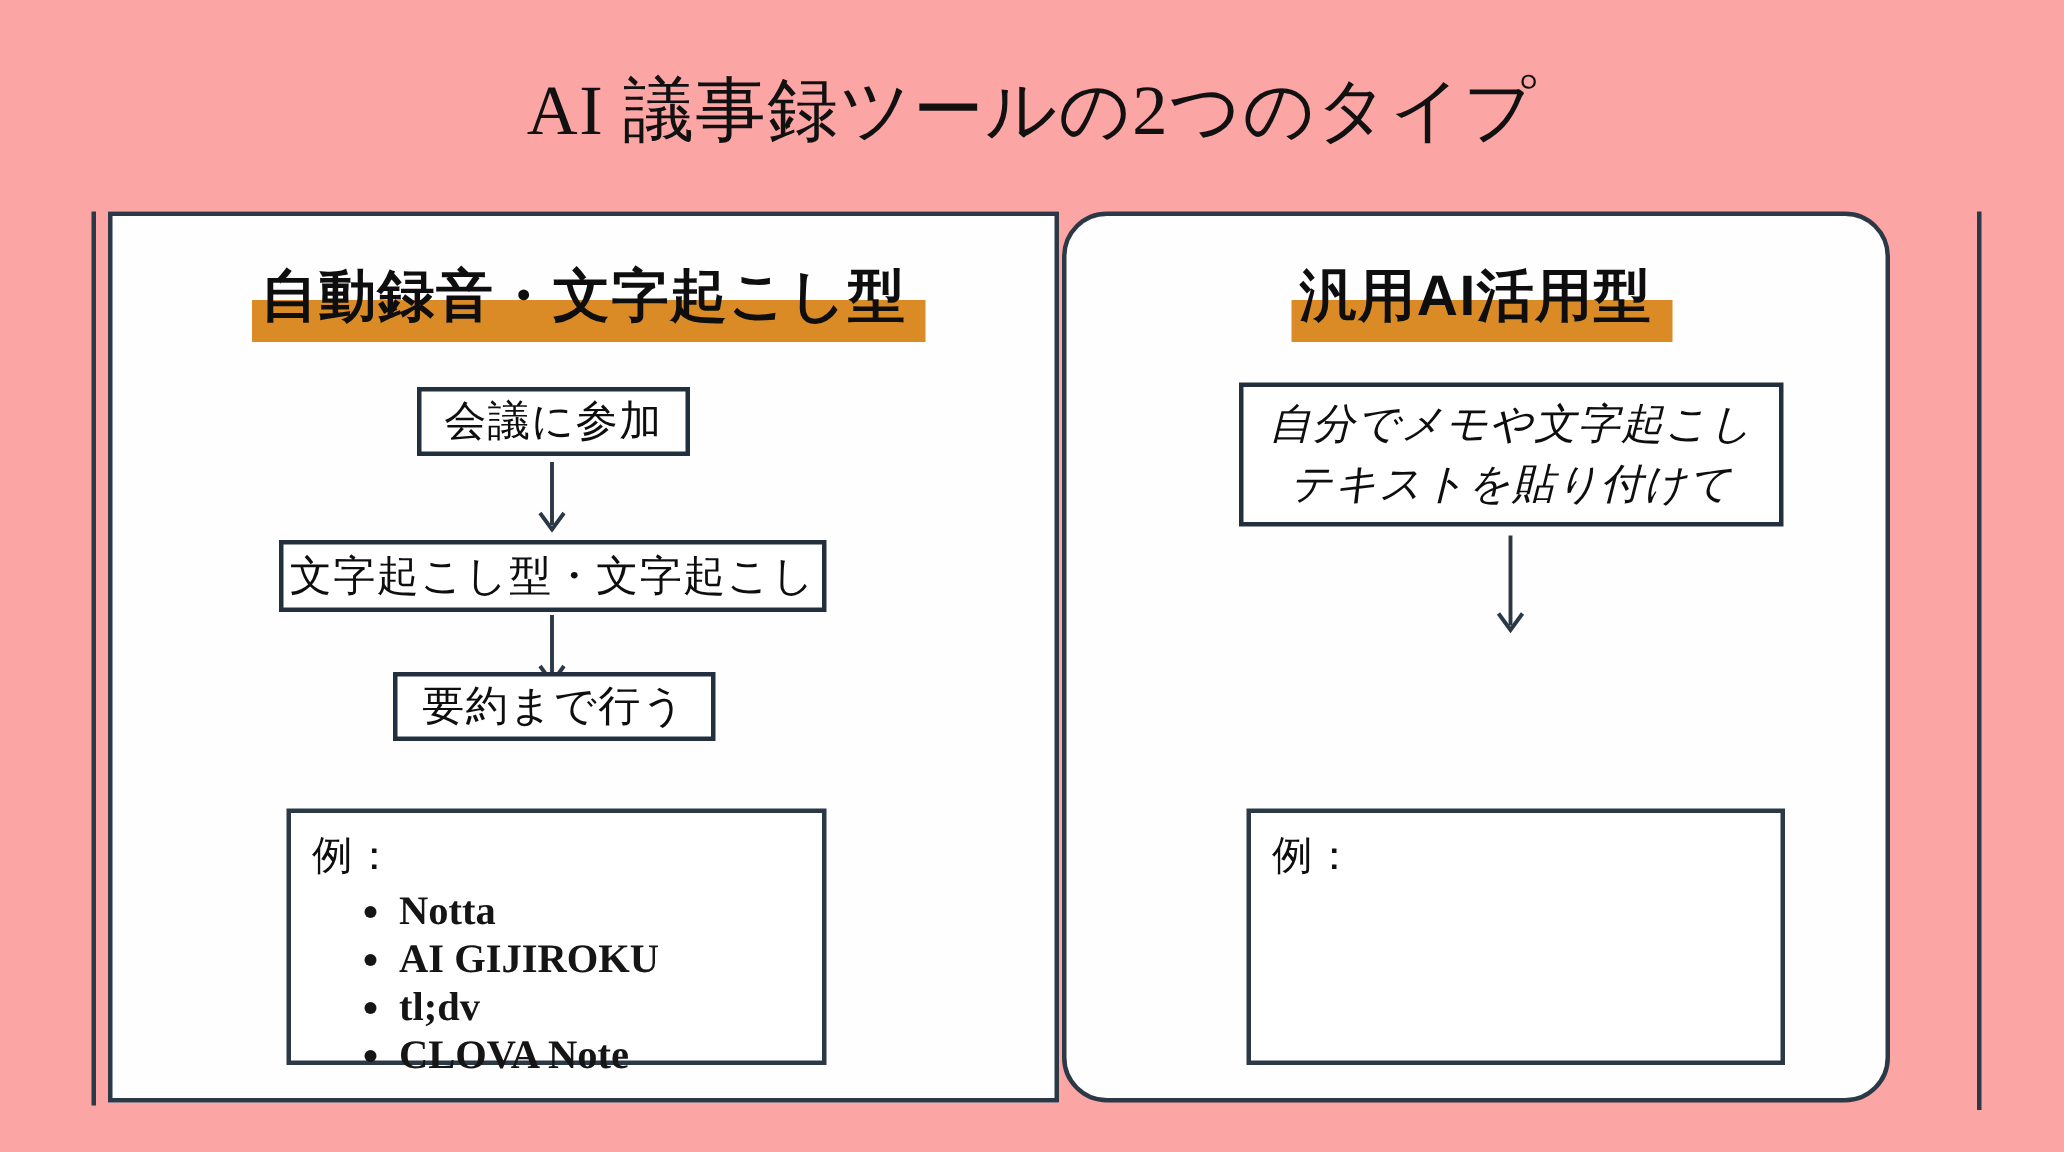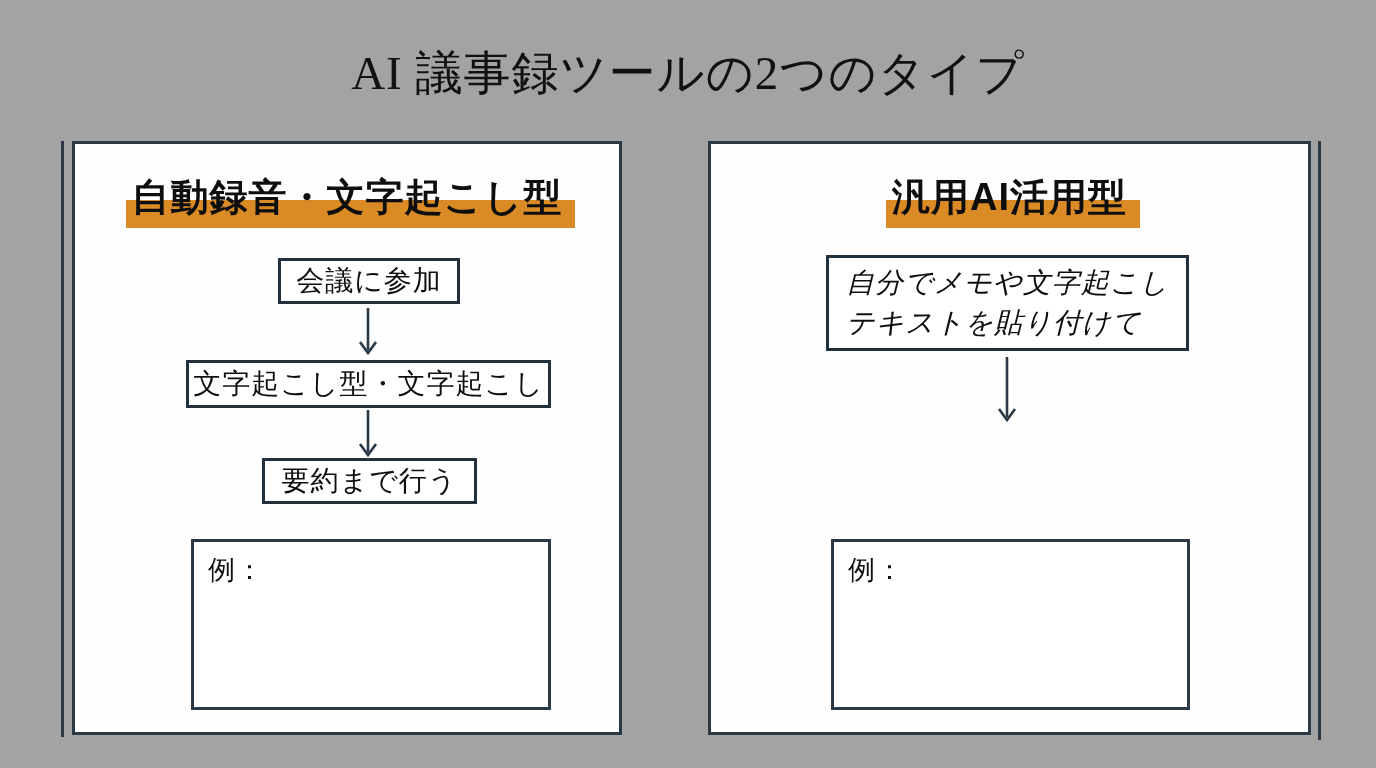--- a/index.html
+++ b/index.html
@@ -4,43 +4,43 @@
 <style>
   * { margin: 0; padding: 0; box-sizing: border-box; }
   html, body { background: #ffffff; }
   body {
     width: 1376px; height: 768px;
     position: relative;
     overflow: hidden;
     font-family: "Liberation Sans", "DejaVu Sans", sans-serif;
     color: #0e0e0e;
   }
-  .canvas { position: absolute; inset: 0; background: #a3a3a3; }
+  .canvas { position: absolute; inset: 0; background: #fca5a5; }
 
   
   .page-title {
     position: absolute; top: 42px; left: 0; width: 100%;
     text-align: center;
     font-family: "Liberation Serif", "DejaVu Serif", serif;
     font-size: 47px; font-weight: 500; letter-spacing: 1px;
     color: #111;
   }
 
   
   .frame-line { position: absolute; width: 3px; background: #2b3947; }
   .frame-line.left  { left: 61px;  top: 141px; height: 596px; }
   .frame-line.right { left: 1318px; top: 141px; height: 599px; }
 
   
   .panel {
     position: absolute; top: 141px; height: 594px;
     border: 3px solid #2b3947; background: #fefefe;
   }
-  .panel.left  { left: 72px;  width: 550px; }
-  .panel.right { left: 708px; width: 603px; }
+  .panel.left  { left: 72px;  width: 634px; }
+  .panel.right { left: 708px; width: 552px; border-radius: 30px; }
 
   
   .panel-header {
     position: absolute; top: 28px; left: 0; width: 100%;
     text-align: center;
     font-size: 38px; font-weight: 800;
     letter-spacing: 1px;
   }
   .hl { position: relative; display: inline-block; z-index: 0; }
   .hl::after {
@@ -51,20 +51,21 @@
     background: #db8b25;
   }
 
   
   .step-box {
     position: absolute;
     border: 3px solid #22303e;
     background: #fff;
     display: flex; align-items: center; justify-content: center;
     font-size: 28px; letter-spacing: 1px;
+    text-align: center;
     white-space: pre-line;
     line-height: 40px;
   }
 
   .arrow { position: absolute; }
 
   
   .examples-box {
     position: absolute;
     border: 3px solid #2b3947;
@@ -83,21 +84,21 @@
     font-size: 27px;
     line-height: 32px;
     color: #151515;
   }
 
   
   .panel.left .box-1 { left: 203px; top: 114px; width: 182px; height: 46px; }
   .panel.left .arrow-1 { left: 280px; top: 163px; }
   .panel.left .box-2 { left: 111px; top: 216px; width: 365px; height: 48px; }
   .panel.left .arrow-2 { left: 280px; top: 265px; }
-  .panel.left .box-3 { left: 187px; top: 314px; width: 215px; height: 46px; }
+  .panel.left .box-3 { left: 187px; top: 304px; width: 215px; height: 46px; }
   .panel.left .examples-box { left: 116px; top: 395px; width: 360px; height: 171px; }
 
   
   .panel.right .box-1 { left: 115px; top: 111px; width: 363px; height: 96px; font-style: italic; }
   .panel.right .arrow-1 { left: 283px; top: 212px; }
   .panel.right .box-2 { left: 160px; top: 283px; width: 272px; height: 47px; }
   .panel.right .examples-box { left: 120px; top: 395px; width: 359px; height: 171px; }
 </style>
 </head>
 <body>
@@ -125,20 +126,26 @@
 
     <svg class="arrow arrow-2" width="26" height="48" viewBox="0 0 26 48">
       <line x1="13" y1="1" x2="13" y2="43" stroke="#2b3947" stroke-width="2.6"></line>
       <polyline points="5,35 13,46 21,35" fill="none" stroke="#2b3947" stroke-width="2.6"></polyline>
     </svg>
 
     <div class="step-box box-3">要約まで行う</div>
 
     <div class="examples-box">
       <div class="examples-label">例：</div>
+      <ul class="examples-list">
+        <li>Notta</li>
+        <li>AI GIJIROKU</li>
+        <li>tl;dv</li>
+        <li>CLOVA Note</li>
+      </ul>
     </div>
   </section>
 
   <section class="panel right">
     <h2 class="panel-header">
       <span class="hl">汎用AI活用型</span>
     </h2>
 
     <div class="step-box box-1">自分でメモや文字起こし
 テキストを貼り付けて</div>

